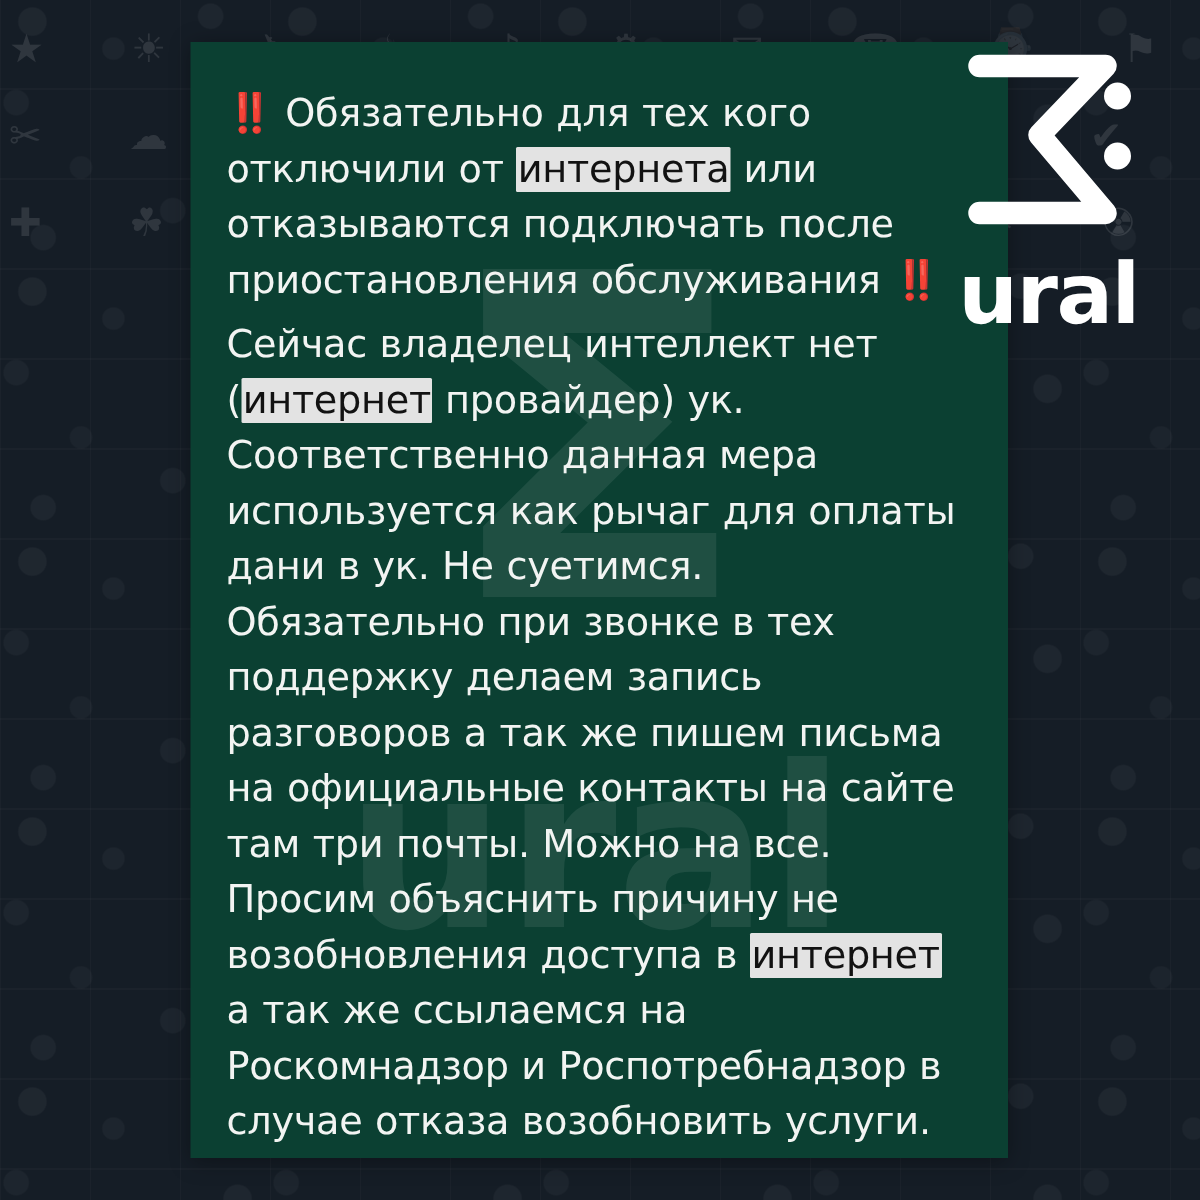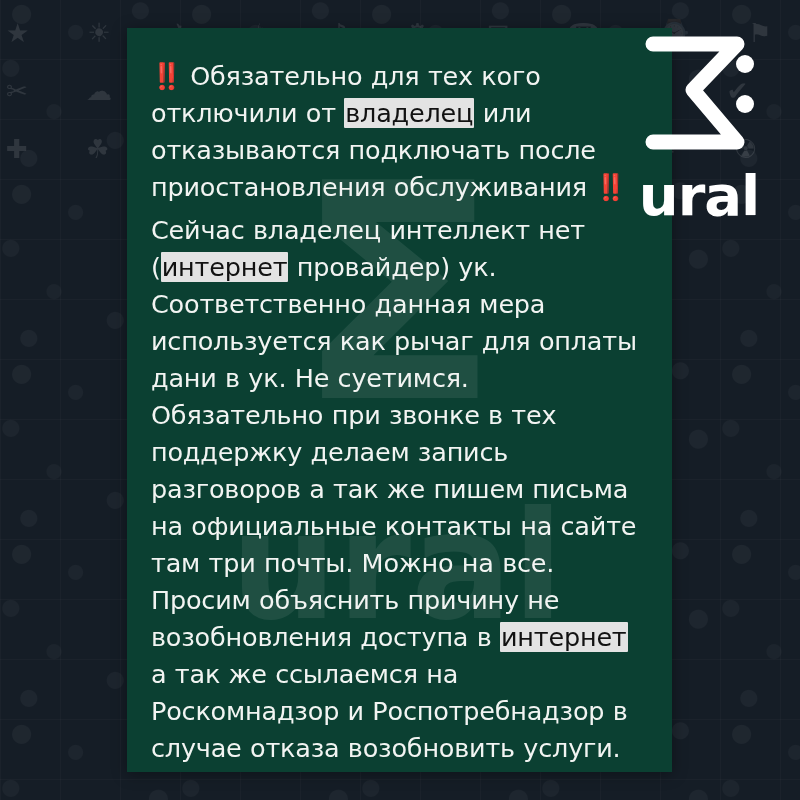--- a/index.html
+++ b/index.html
@@ -138,21 +138,21 @@
   <div class="card">
 
     <svg class="card-watermark" viewBox="0 0 500 520">
       <text x="250" y="250" text-anchor="middle" fill="#ffffff" font-family="DejaVu Sans, sans-serif" font-size="300" font-weight="bold">Σ</text>
       <text x="250" y="470" text-anchor="middle" fill="#ffffff" font-family="DejaVu Sans, sans-serif" font-size="150" font-weight="bold">ural</text>
     </svg>
 
     <div class="card-text">
 
       <p class="para">
-        <span class="bang">‼️</span><span> Обязательно для тех кого отключили от </span><span class="hl">владелец</span><span> или отказываются подключать после приостановления обслуживания </span><span class="bang">‼️</span>
+        <span class="bang">‼️</span><span> Обязательно для тех кого отключили от </span><span class="hl">интернета</span><span> или отказываются подключать после приостановления обслуживания </span><span class="bang">‼️</span>
       </p>
 
       <p class="para" style="margin-top:6px;">
         <span>Сейчас владелец интеллект нет (</span><span class="hl">интернет</span><span> провайдер) ук. Соответственно данная мера используется как рычаг для оплаты дани в ук. Не суетимся. Обязательно при звонке в тех поддержку делаем запись разговоров а так же пишем письма на официальные контакты на сайте там три почты. Можно на все. Просим объяснить причину не возобновления доступа в </span><span class="hl">интернет</span><span> а так же ссылаемся на Роскомнадзор и Роспотребнадзор в случае отказа возобновить услуги.</span>
       </p>
 
     </div>
   </div>
 
   <div class="logo">

